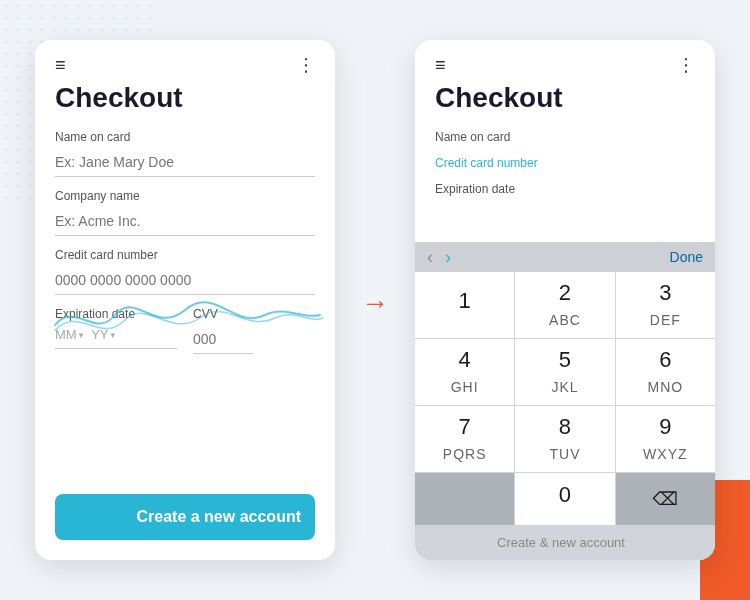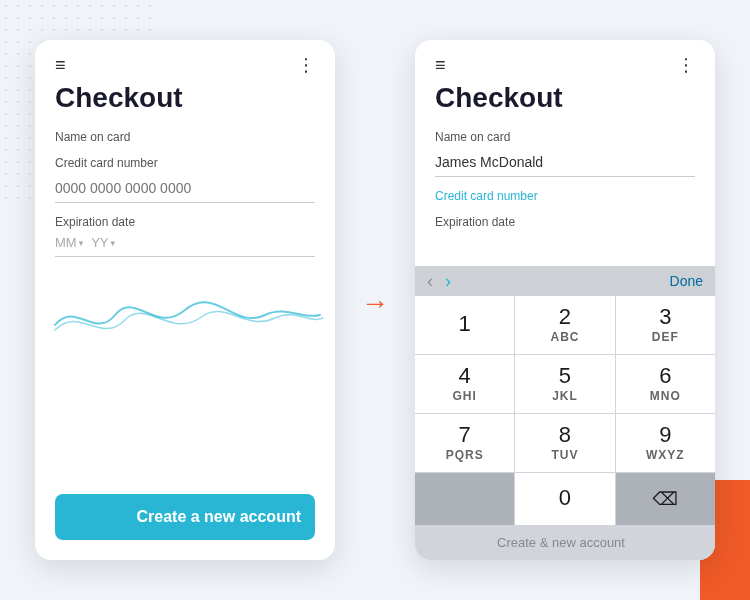--- a/index.html
+++ b/index.html
@@ -250,25 +250,24 @@
     }
 
     .key-main {
       font-size: 22px;
       font-weight: 400;
       color: #1a1a1a;
       line-height: 1;
     }
 
     .key-sub {
-      font-size: 12px;
+      font-size: 14px;
       color: #666;
       letter-spacing: 1px;
-      margin-top: 2px;
-      font-weight: bold;
+      margin-top: 8px;
     }
 
     
     .bottom-partial {
       background: #d1d5db;
       display: flex;
       align-items: center;
       padding: 0 8px 0 0;
       gap: 1px;
     }
@@ -307,23 +306,26 @@
     <div class="screen-header">
       <span class="hamburger-icon">≡</span>
       <span class="dots-icon">⋮</span>
     </div>
 
     <div class="screen-title">Checkout</div>
 
     <div class="form-body">
       <div class="form-field">
         <span class="field-label">Name on card</span>
-      </div>
-
-      <div class="form-field">
+        <input class="field-input placeholder-style" type="text" placeholder="Ex: Jane Mary Doe" style="">
+      </div>
+
+      <div class="form-field">
+        <span class="field-label">Company name</span>
+        <input class="field-input placeholder-style" type="text" placeholder="Ex: Acme Inc." style="">
       </div>
 
       <div class="form-field">
         <span class="field-label">Credit card number</span>
         <input class="field-input placeholder-style" type="text" placeholder="0000 0000 0000 0000" style="">
       </div>
 
       <div class="fields-row">
         <div class="form-field">
           <span class="field-label">Expiration date</span>
@@ -331,20 +333,24 @@
             <div class="select-item">
               <span>MM</span>
               <span class="chevron-small">▾</span>
             </div>
             <div class="select-item">
               <span>YY</span>
               <span class="chevron-small">▾</span>
             </div>
           </div>
         </div>
+        <div class="form-field">
+          <span class="field-label">CVV</span>
+          <input class="cvv-input placeholder-style" type="text" placeholder="000" style="">
+        </div>
       </div>
     </div>
 
     <button class="create-btn">Create a new account</button>
 
     <svg class="signature-overlay" viewBox="0 0 280 70">
       <path d="M 10 45 C 30 20, 50 60, 70 35 C 90 10, 110 55, 140 30 C 170 5, 190 50, 220 35 C 240 25, 260 40, 275 35" fill="none" stroke="#29b6d4" stroke-width="2" stroke-linecap="round" opacity="0.7"></path>
       <path d="M 10 50 C 35 25, 55 65, 80 40 C 100 18, 125 58, 155 38 C 180 18, 200 52, 230 38 C 250 28, 265 44, 278 38" fill="none" stroke="#29b6d4" stroke-width="1.5" stroke-linecap="round" opacity="0.5"></path>
     </svg>
   </div>
@@ -357,21 +363,20 @@
     <div class="screen-header">
       <span class="hamburger-icon">≡</span>
       <span class="dots-icon">⋮</span>
     </div>
 
     <div class="screen-title">Checkout</div>
 
     <div class="form-body">
       <div class="form-field">
         <span class="field-label">Name on card</span>
-        <input class="field-input" value="James McDonald" type="text" style="">
       </div>
 
       <div class="form-field">
         <span class="field-label active">Credit card number</span>
       </div>
 
       <div class="form-field">
         <span class="field-label">Expiration date</span>
       </div>
     </div>

